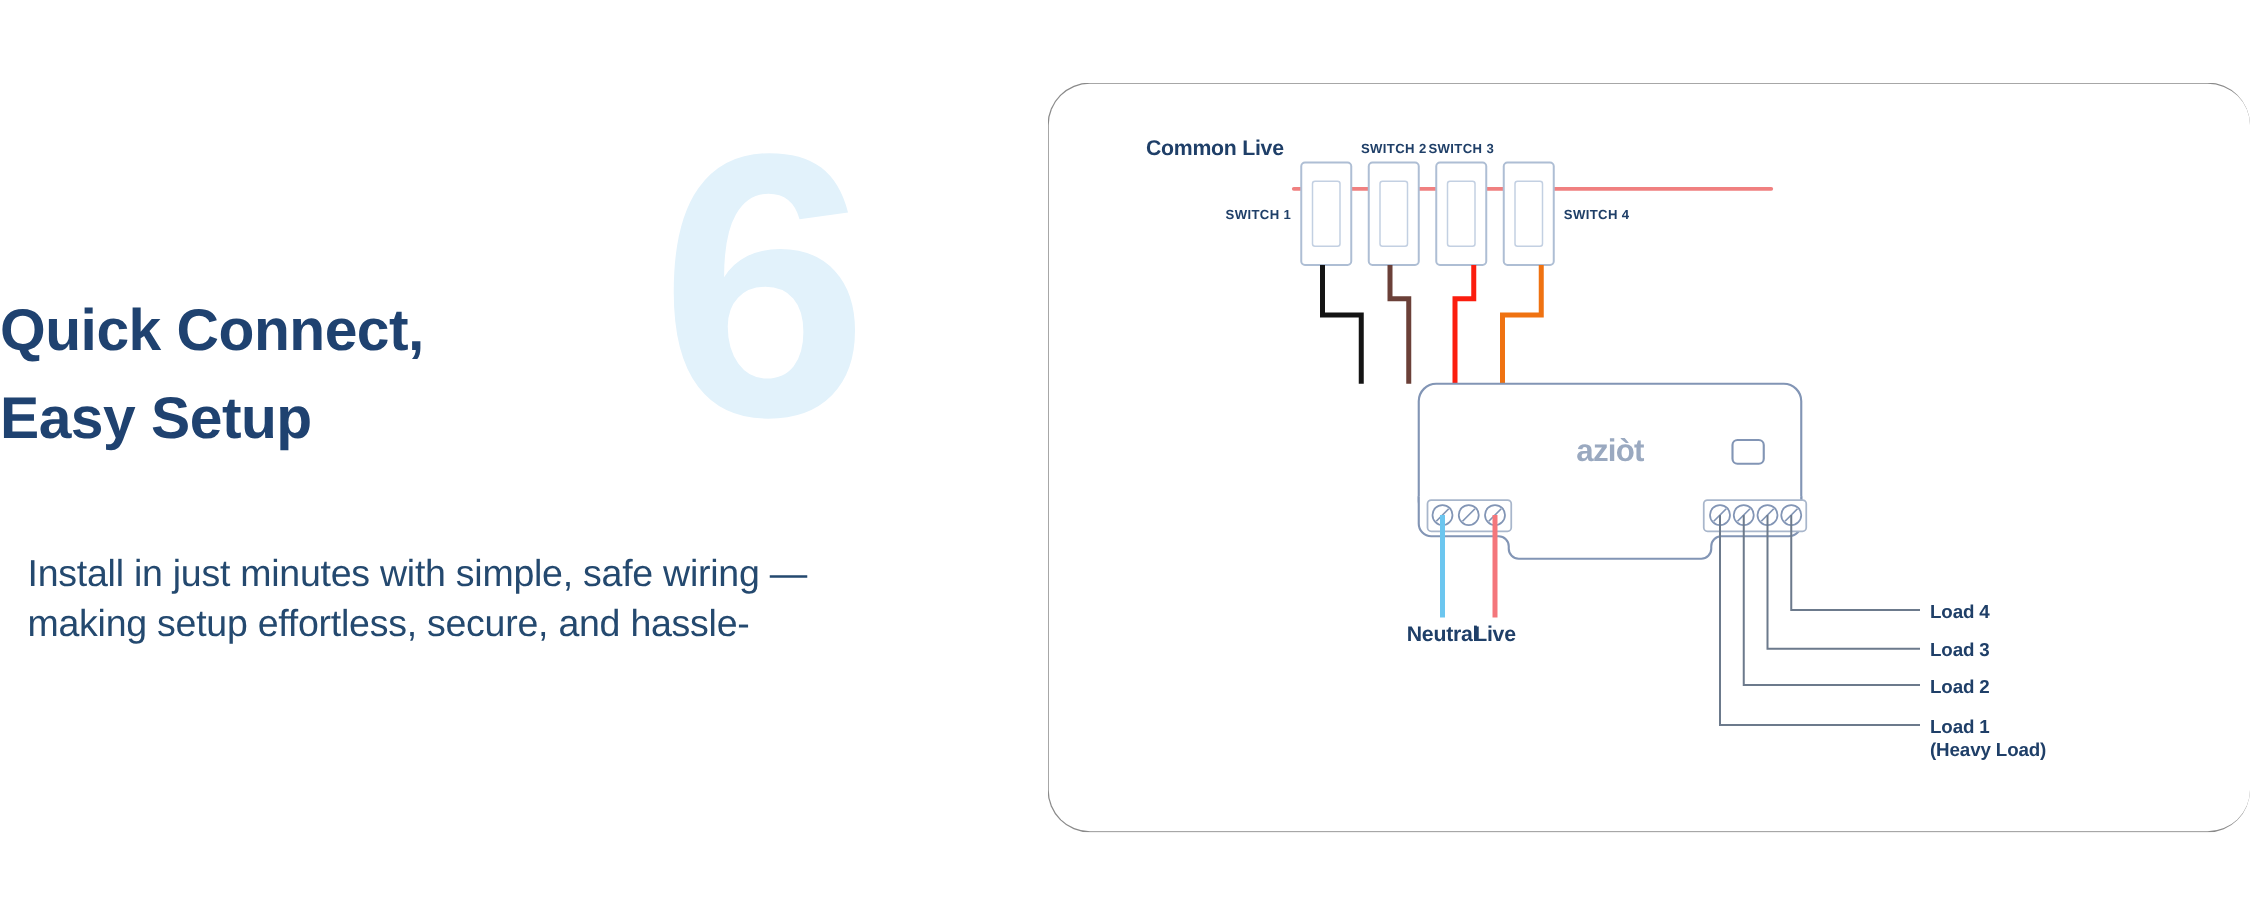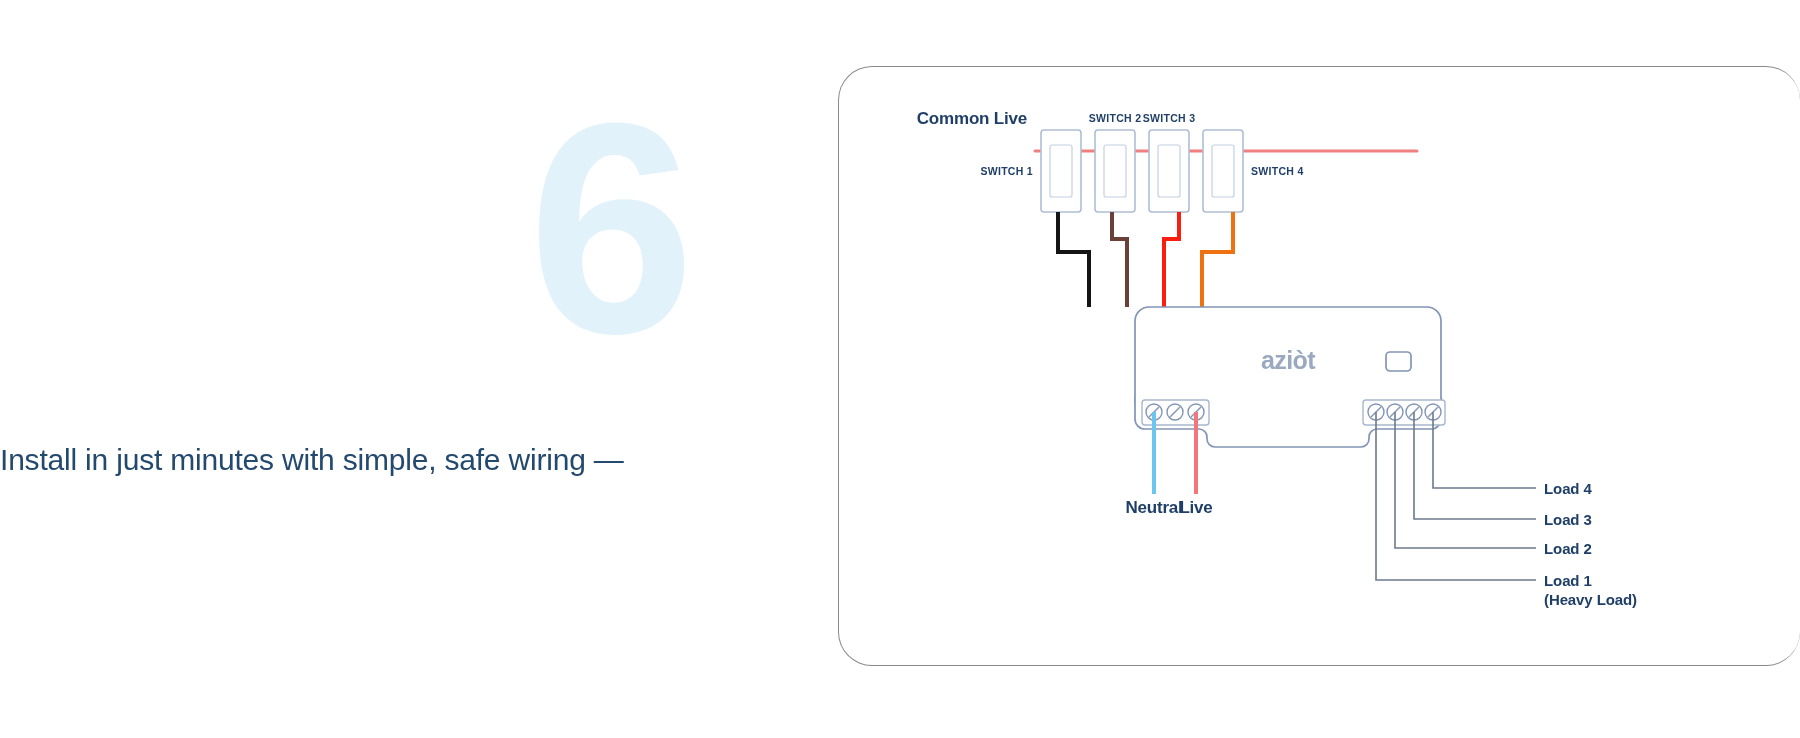--- a/index.html
+++ b/index.html
@@ -54,21 +54,21 @@
     position: absolute;
     left: 0px;
     top: 410px;
     width: 690px;
     font-size: 30px;
     font-weight: 400;
     line-height: 1.34;
     color: #24496f;
     letter-spacing: -0.2px;
   }
-  #body-copy .bc-line { display: block; }
+  #body-copy .bc-line { display: block; padding-left: 22px; }
 
   
   #diagram-card {
     position: absolute;
     left: 838px;
     top: 66px;
     width: 962px;
     height: 600px;
     border: 1px solid #8a8a8a;
     border-radius: 34px;
@@ -100,23 +100,28 @@
     letter-spacing: -0.6px;
   }
 </style>
 </head>
 <body>
 
 <div id="left-column">
 
   <div id="watermark-number">6</div>
 
+  <h1 id="headline">
+    <span class="hl-line">Quick Connect,</span>
+    <span class="hl-line">Easy Setup</span>
+  </h1>
 
   <p id="body-copy">
     <span class="bc-line">Install in just minutes with simple, safe wiring —</span>
+    <span class="bc-line">making setup effortless, secure, and hassle-</span>
   </p>
 </div>
 
 <div id="diagram-card">
 
   <svg id="diagram-svg" width="962" height="600" viewBox="0 0 962 600" xmlns="http://www.w3.org/2000/svg">
 
     <line x1="196" y1="84" x2="578" y2="84" stroke="#f08080" stroke-width="3" stroke-linecap="round"></line>
 
     <g>

